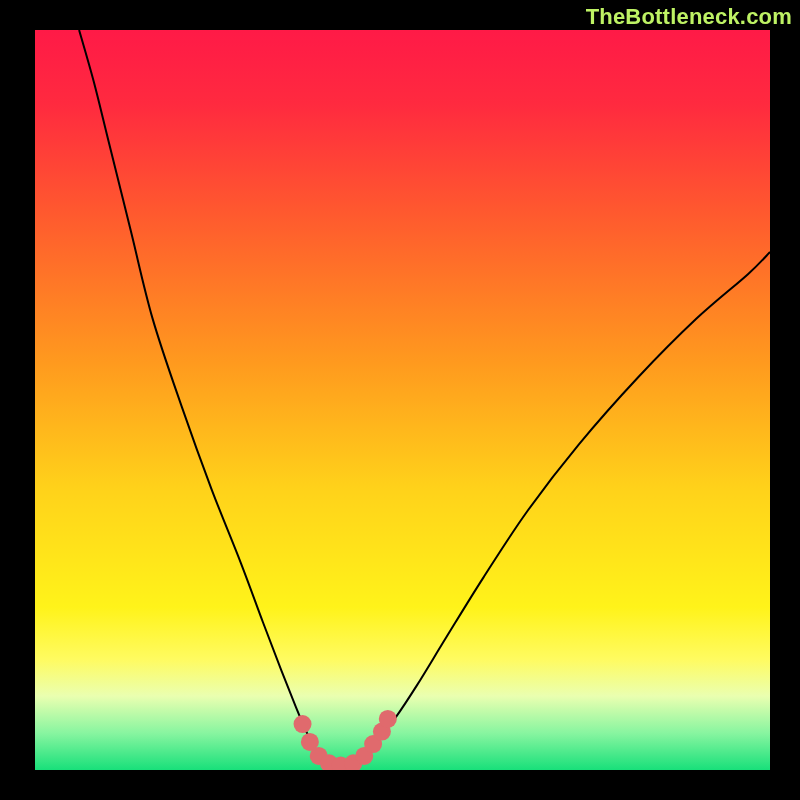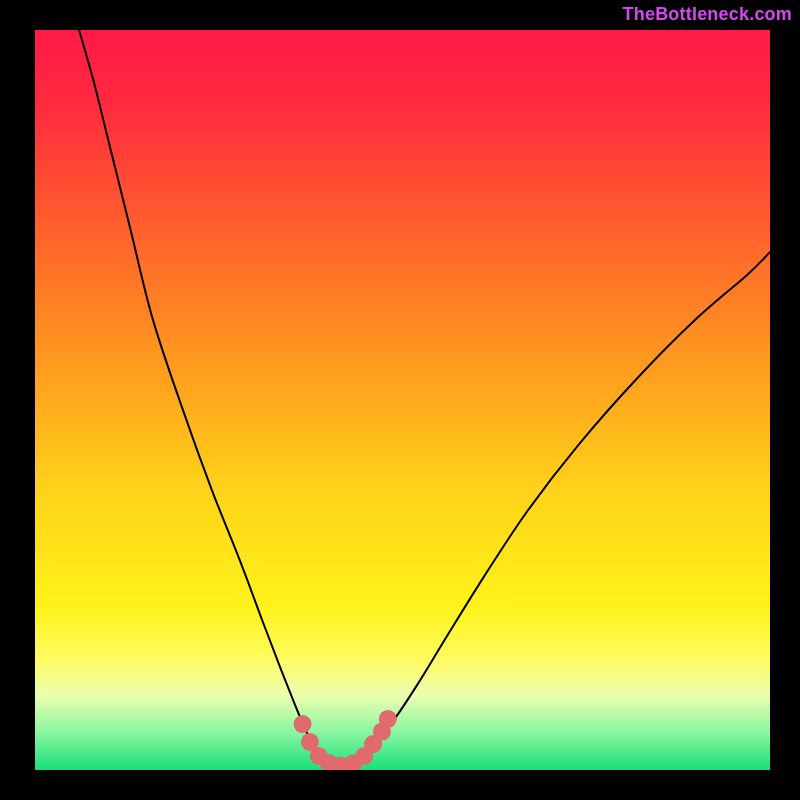--- a/index.html
+++ b/index.html
@@ -23,22 +23,22 @@
     width: 735px;
     height: 740px;
     overflow: hidden;
   }
   .watermark {
     position: absolute;
     top: 4px;
     right: 8px;
     font-family: Arial, Helvetica, sans-serif;
     font-weight: 700;
-    font-size: 18px;
-    color: #d946ef;
+    font-size: 22px;
+    color: #bef264;
     letter-spacing: 0.2px;
     user-select: none;
   }
   svg { display: block; }
 </style>
 </head>
 <body>
 
 <div class="stage">
   <div class="plot-area">

